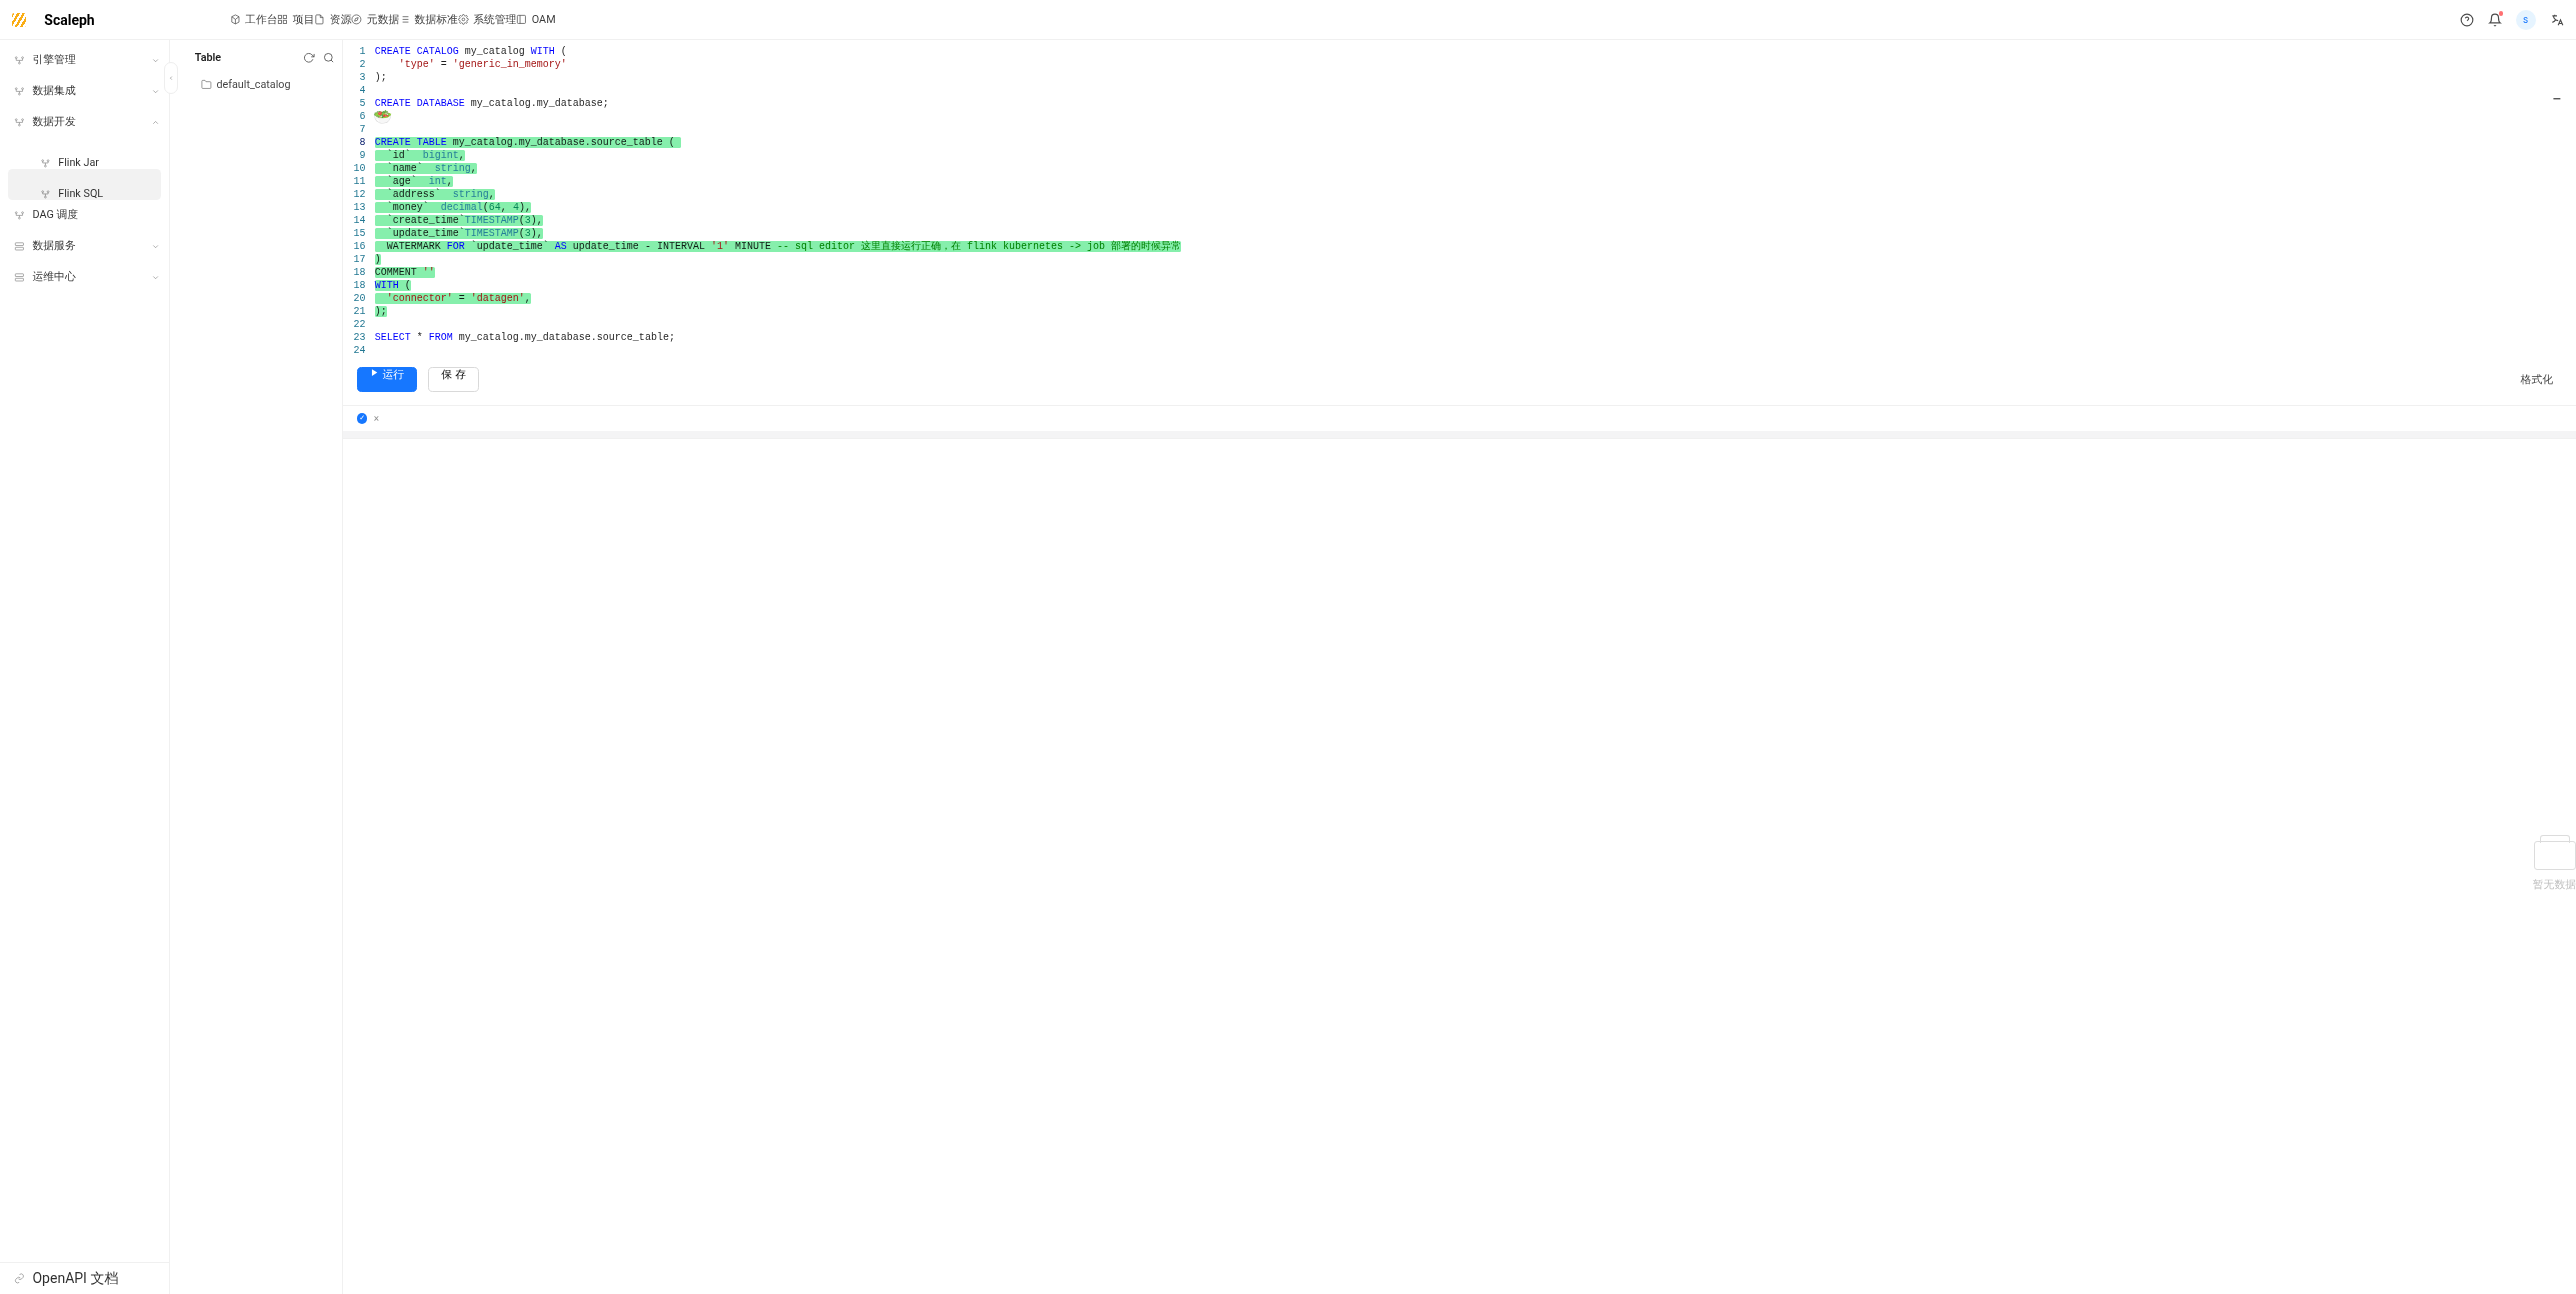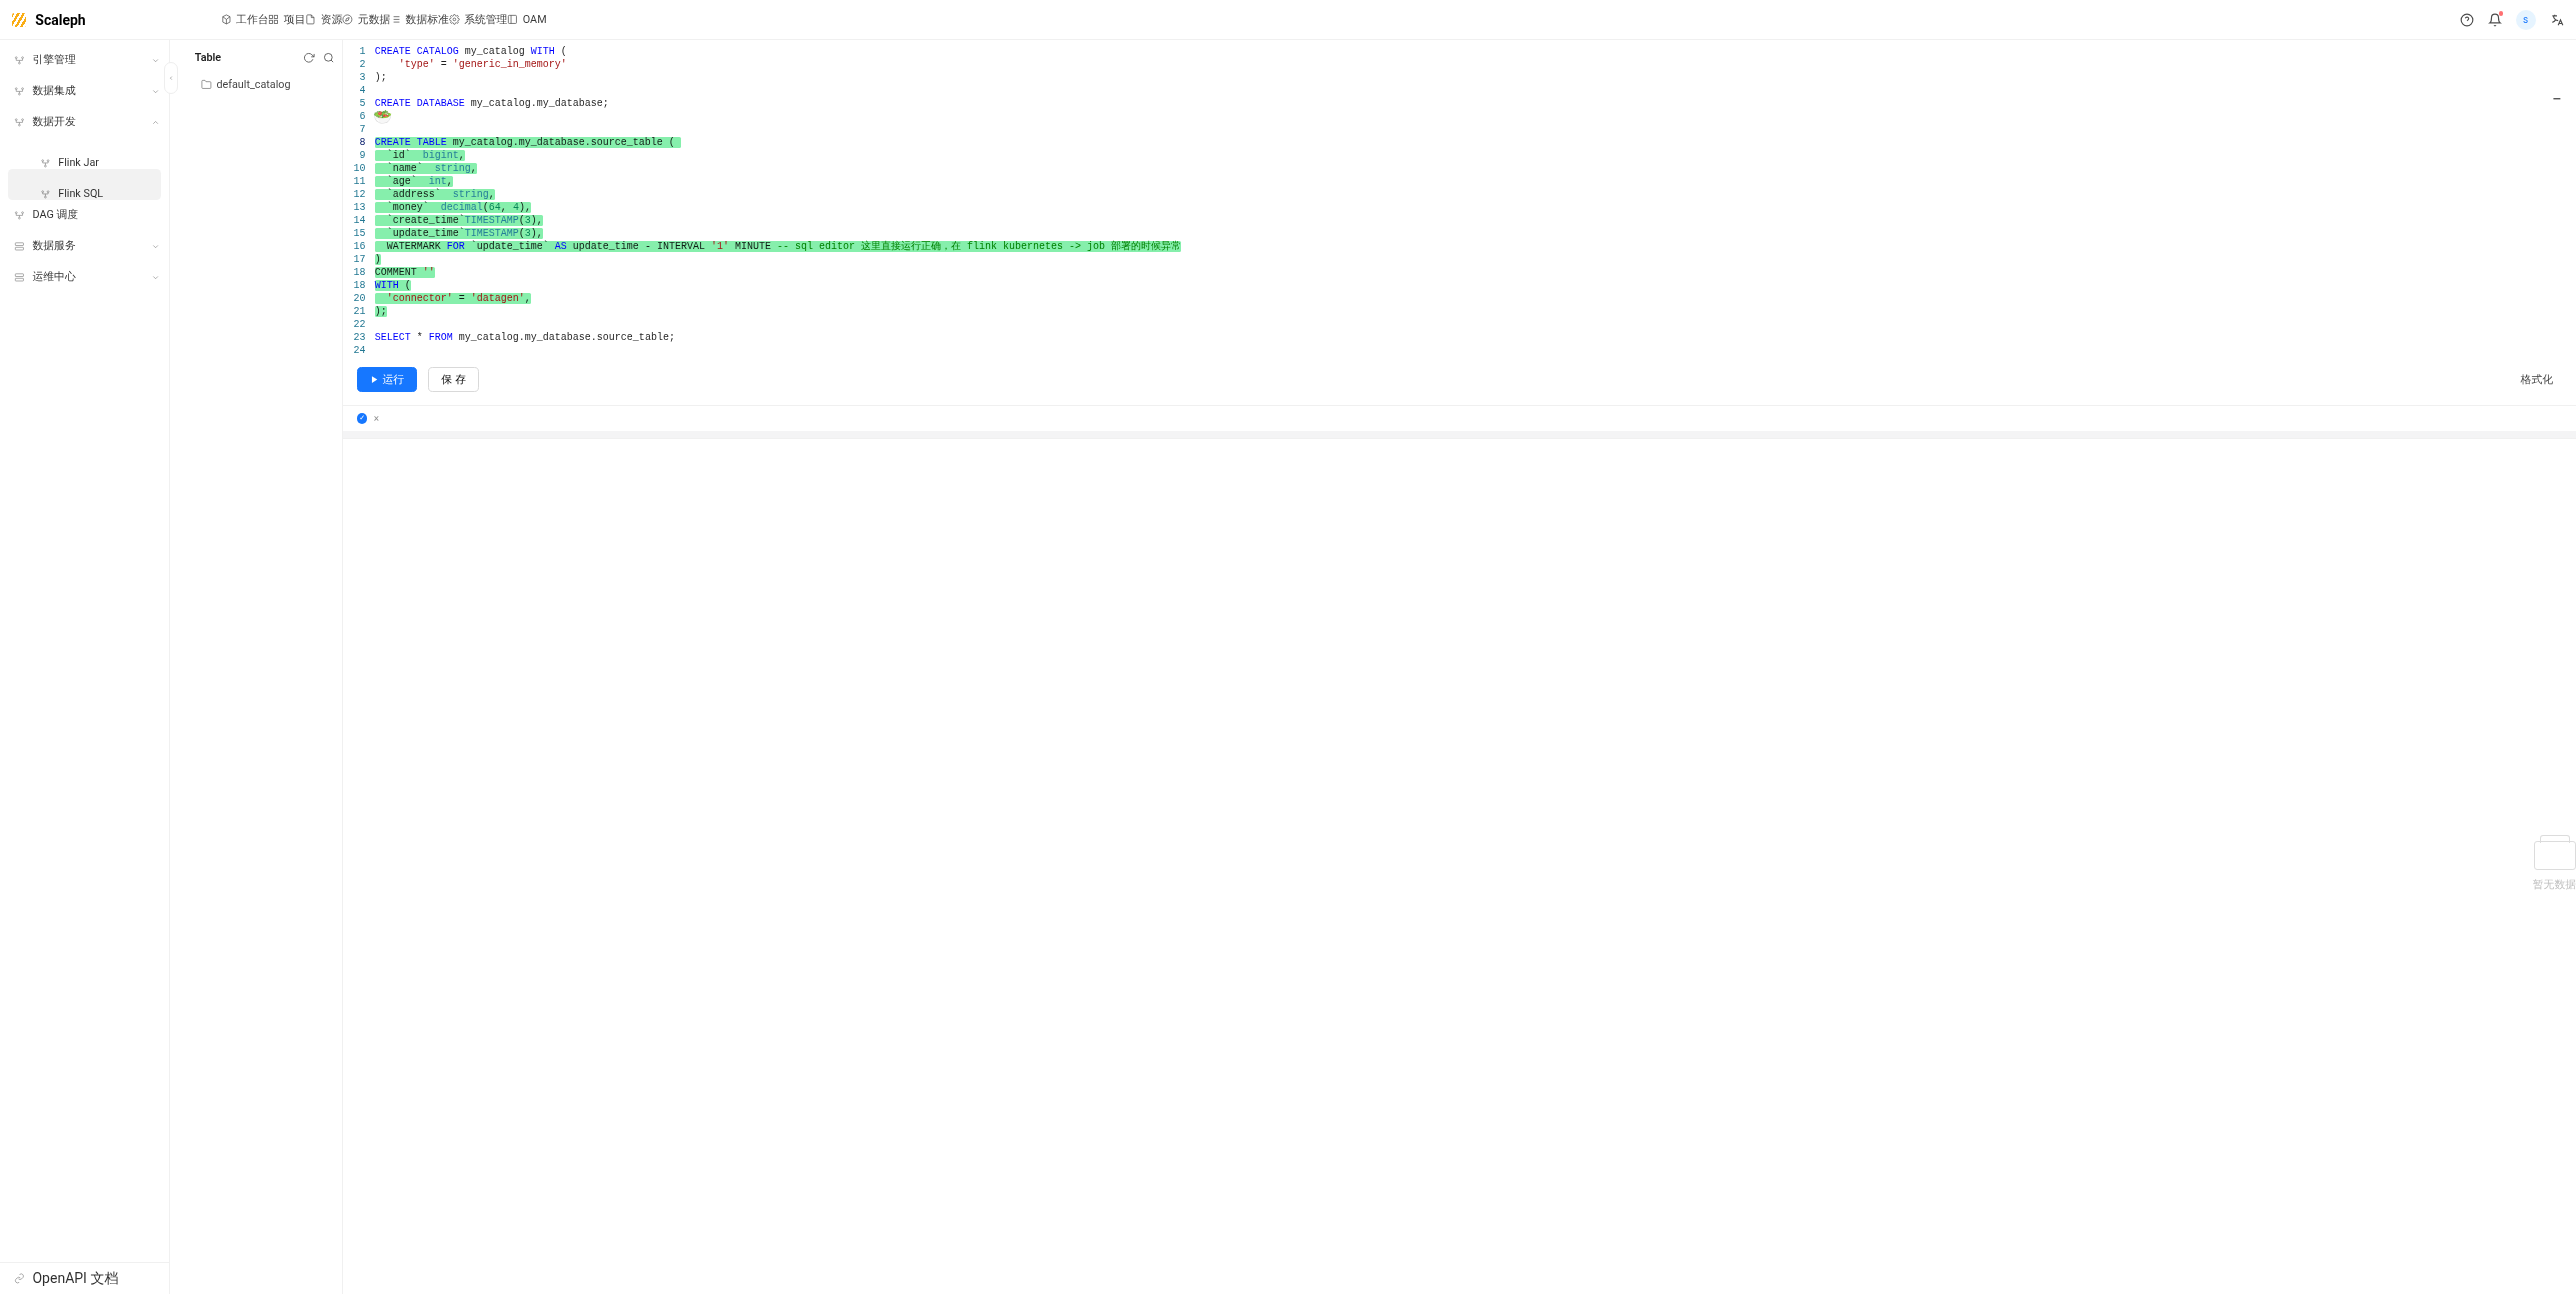--- a/index.html
+++ b/index.html
@@ -1,21 +1,21 @@
 <!DOCTYPE html>
 <html><head>
 <meta charset="utf-8">
 <style>
 * { box-sizing: border-box; margin: 0; padding: 0; }
 html, body { height: 100%; font-family: -apple-system, BlinkMacSystemFont, "Segoe UI", Roboto, "Helvetica Neue", sans-serif; font-size: 10.8px; color: rgba(0,0,0,0.88); background: #fff; }
 body { display: flex; flex-direction: column; overflow: hidden; }
 
 
 .header { height: 40px; border-bottom: 0.8px solid #f0f0f0; display: flex; align-items: center; padding: 0 12.3px; flex-shrink: 0; }
-.logo { display: flex; align-items: center; gap: 9px; font-weight: 700; font-size: 14px; margin-right: 135px; color: #000; }
+.logo { display: flex; align-items: center; gap: 18px; font-weight: 700; font-size: 14px; margin-right: 135px; color: #000; }
 .logo .stripes { width: 14px; height: 14px; display: inline-block; background:
   repeating-linear-gradient(120deg,#faad14 0 2.3px,#fff 2.3px 4.6px); border-radius: 2.3px; }
 .topnav { display: flex; align-items: center; }
 .topnav-item { display: flex; align-items: center; gap: 4.6px; cursor: pointer; color: rgba(0,0,0,0.78); font-size: 10.8px; }
 .topnav-item .icn { width: 10.8px; height: 10.8px; opacity: 0.75; }
 .header .spacer { flex: 1; }
 .hicons { display: flex; align-items: center; gap: 14px; }
 .hicons .ic { width: 14px; height: 14px; cursor: pointer; opacity: 0.8; position: relative; display:flex; align-items:center; justify-content:center;}
 .hicons .ic svg { width: 14px; height: 14px; }
 .badge { position: absolute; top: -1.5px; right: -1.5px; width: 4.6px; height: 4.6px; border-radius: 50%; background: #ff4d4f; }
@@ -56,21 +56,21 @@
 .minus { position: absolute; right: 14px; top: 49px; font-size: 17px; color: #444; cursor: pointer; }
 
 .kw { color: #0000ff; }
 .str { color: #a31515; }
 .num { color: #098658; }
 .typ { color: #267f99; }
 .op { color: #000; }
 .cmt { color: #008000; }
 
 .actionbar { display: flex; align-items: center; padding: 10.8px 23px 12.3px 14px; gap: 10.8px; }
-.btn { height: 25px; padding: 0 12.3px; border-radius: 4.6px; border: 0.8px solid #d9d9d9; background: #fff; cursor: pointer; display: inline-flex; align-items: center; gap: 3.1px; font-size: 10.8px; letter-spacing: 3.1px; }
+.btn { height: 25px; padding: 0 12.3px; border-radius: 4.6px; border: 0.8px solid #d9d9d9; background: #fff; cursor: pointer; display: inline-flex; gap: 3.1px; font-size: 10.8px; letter-spacing: 3.1px; }
 .btn:first-letter { letter-spacing: 0; }
 .btn.primary { background: #1677ff; border-color: #1677ff; color: #fff; }
 .btn.primary svg { fill: #fff; width: 9.2px; height: 9.2px; }
 .link { margin-left: auto; color: rgba(0,0,0,0.78); cursor: pointer; }
 
 .tabbar { border-top: 0.8px solid #f0f0f0; height: 26px; display: flex; align-items: center; padding-left: 7.7px; gap: 6.2px; }
 .tabbar .tab { display: flex; align-items: center; gap: 6.2px; font-size: 10px; padding: 3.1px 6.2px; }
 .tabbar .chk { width: 10.8px; height: 10.8px; border-radius: 50%; background: #1677ff; display: inline-flex; align-items: center; justify-content: center; color: #fff; font-size: 7px; }
 .tabbar .x { cursor: pointer; opacity: 0.5; }
 

